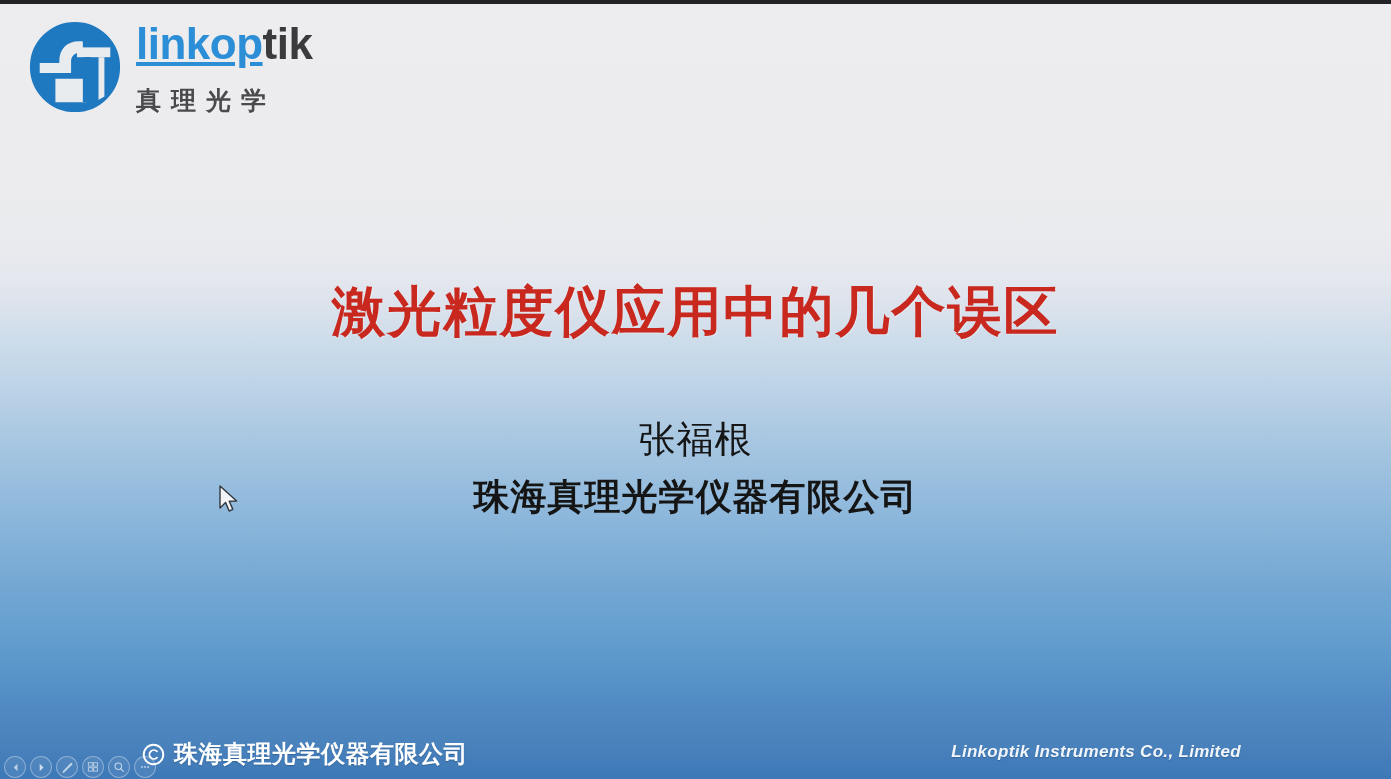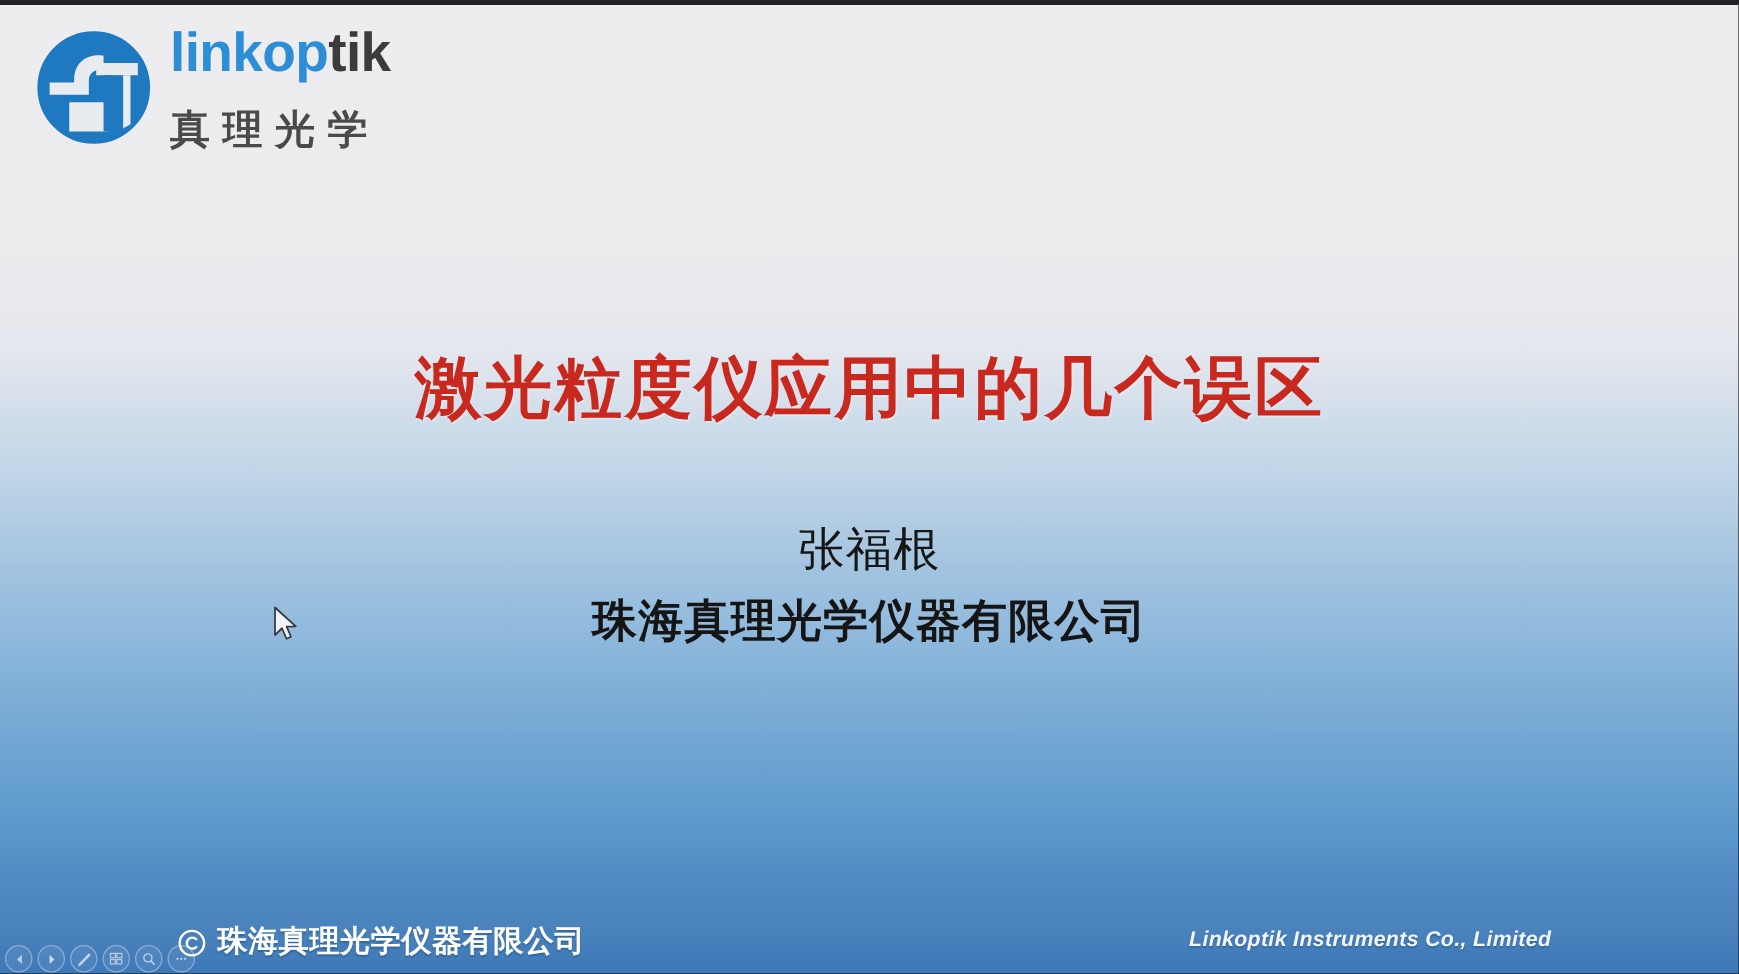--- a/index.html
+++ b/index.html
@@ -80,24 +80,24 @@
     justify-content: center;
     padding-top: 2px;
   }
   .wordmark {
     font-size: 44px;
     font-weight: 700;
     line-height: 1.05;
     letter-spacing: -0.5px;
     white-space: nowrap;
   }
-  .wordmark .wm-blue  { color: #2b8ed6; }
+  .wordmark .wm-blue  { color: #2b8ed6; text-decoration: underline; }
   .wordmark .wm-dark  { color: #3b3b3d; margin-top: 32px; }
   .logo-sub {
-    font-size: 32px;
+    font-size: 25px;
     font-weight: 700;
     color: #4a4a4c;
     letter-spacing: 10px;
     line-height: 1.2;
     margin-top: 18px;
     white-space: nowrap;
   }
 
   
   .slide-title {

